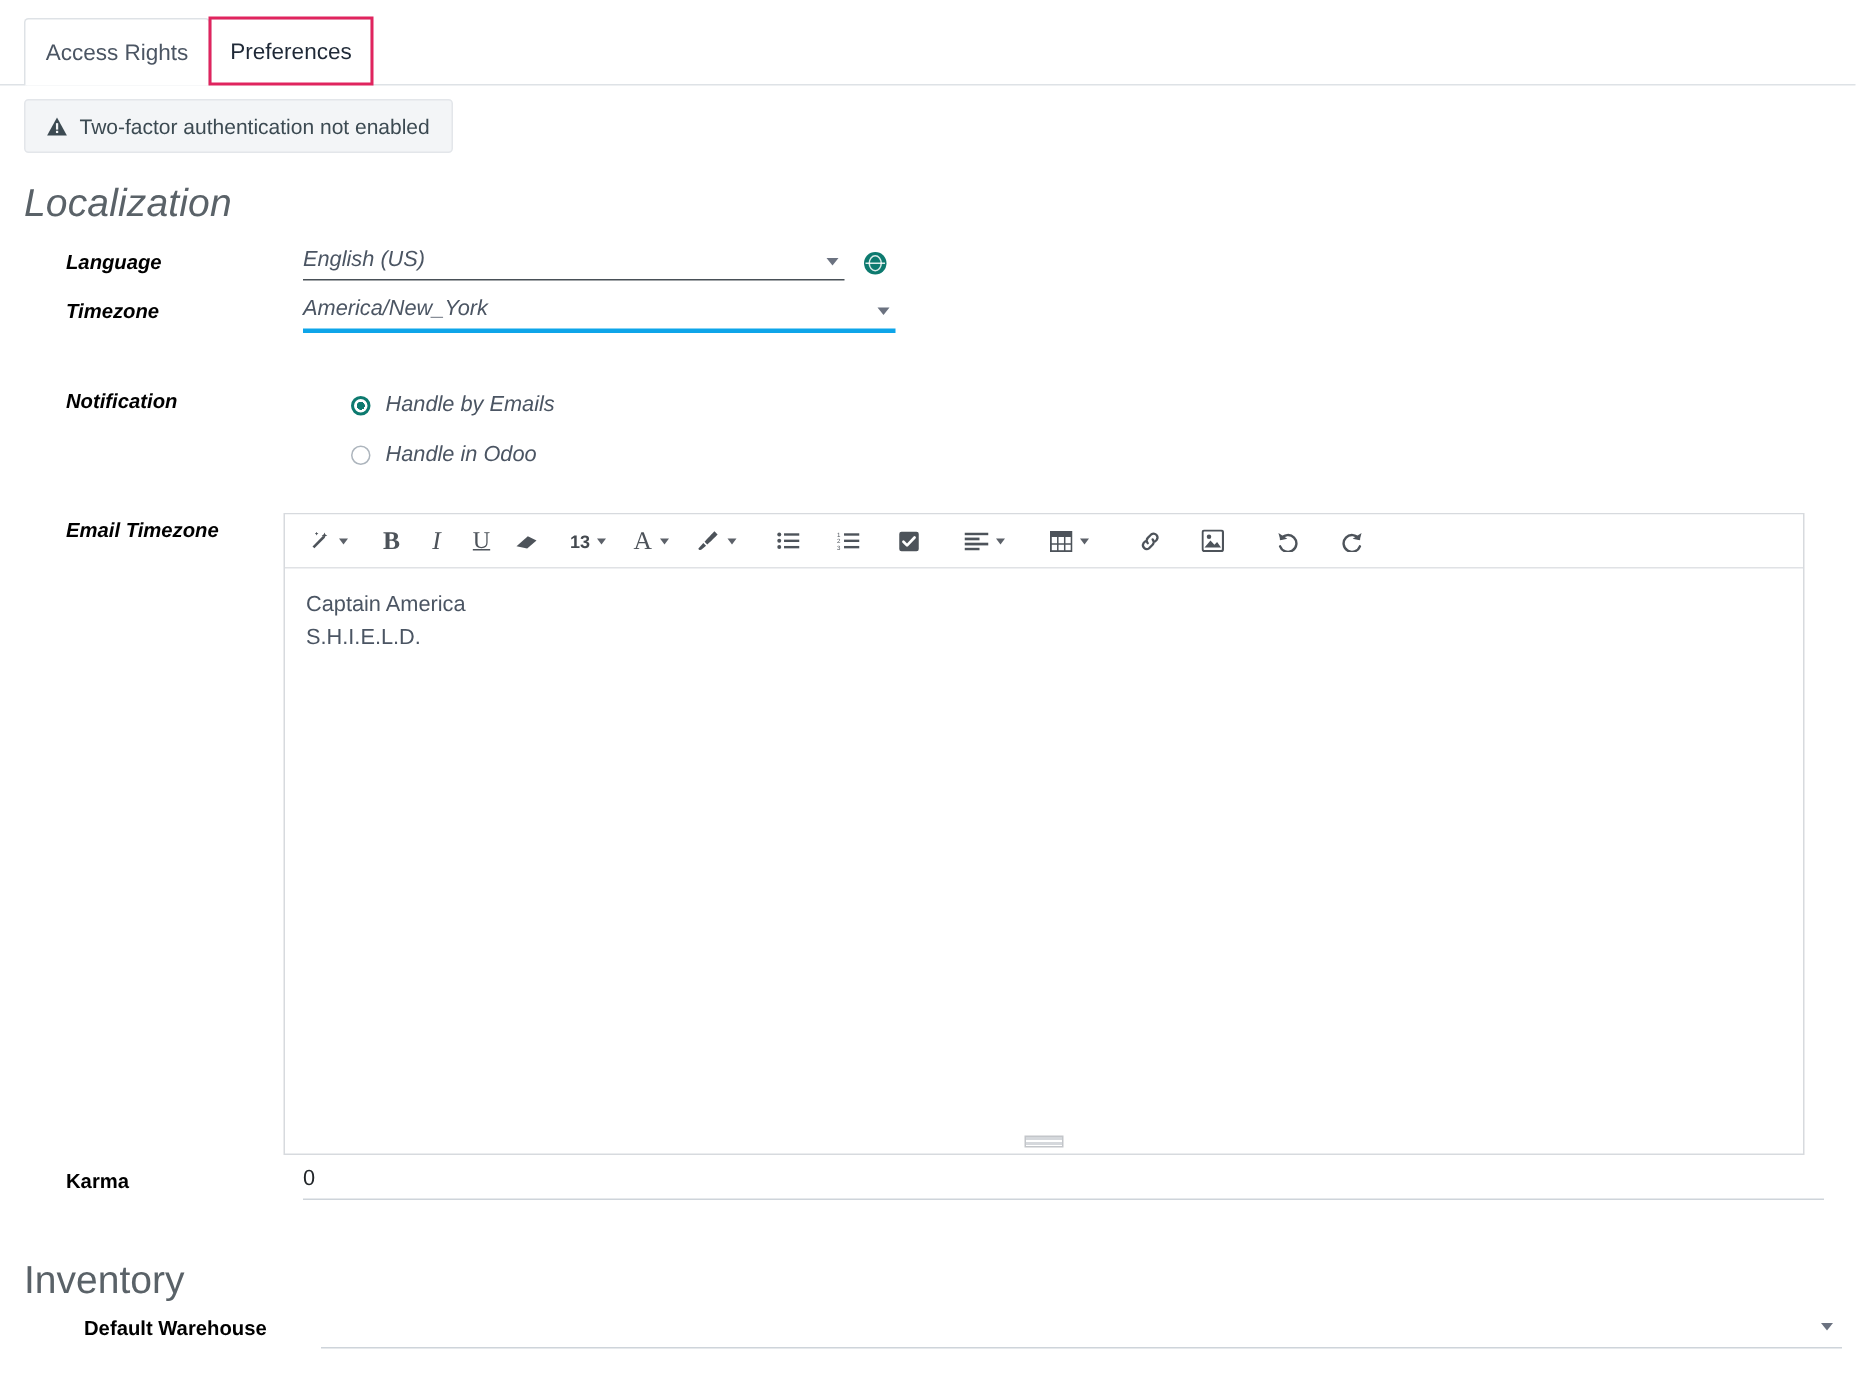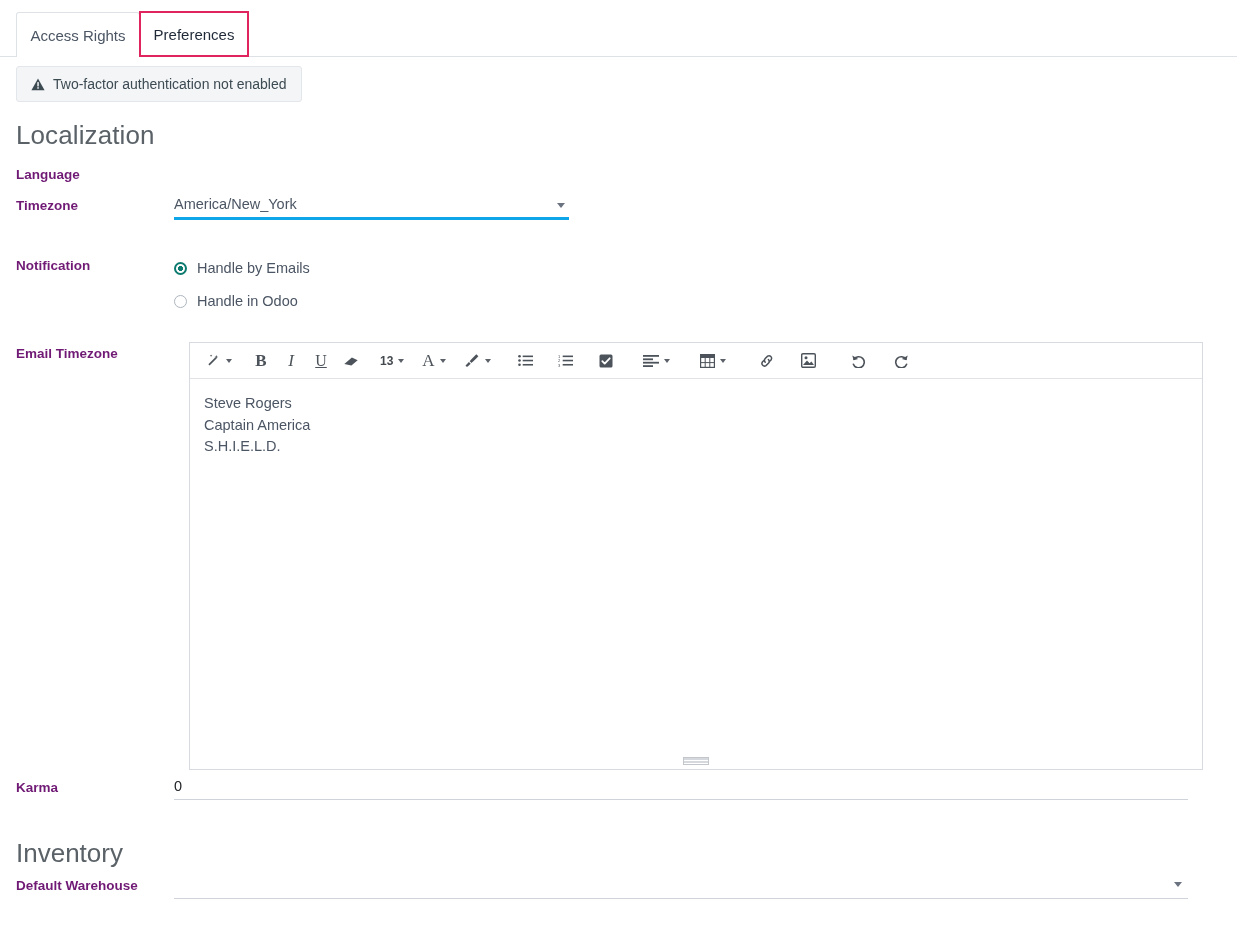--- a/index.html
+++ b/index.html
@@ -95,41 +95,43 @@
     position: relative;
     top: 0px;
   }
 
   
   .sheet {
     position: absolute;
     left: 0;
     top: 120px;
     width: 1237px;
+    font-style: italic;
   }
   .group-title {
     font-size: 26px;
     font-weight: 300;
     color: #5a6268;
     letter-spacing: 0.1px;
     padding-left: 16px;
   }
   .field-row {
     position: relative;
     display: flex;
     align-items: flex-start;
   }
   .f-label {
     width: 174px;
     padding-left: 16px;
     box-sizing: border-box;
     font-size: 13.5px;
     font-weight: bold;
-    color: #701a75;
+    color: #000000;
     line-height: 20px;
+    margin-left: 28px;
   }
   .f-value { position: relative; }
 
   .uline-input {
     position: relative;
     font-size: 14.5px;
     color: #4b5563;
     padding-bottom: 5px;
     box-sizing: border-box;
   }
@@ -284,21 +286,21 @@
   .inv-title {
     position: absolute;
     left: 0; top: 838px;
     padding-left: 16px;
     font-size: 26px;
     font-weight: 300;
     color: #5a6268;
   }
   .warehouse-row {
     position: absolute;
-    left: 0; top: 876px;
+    left: 12px; top: 876px;
     display: flex;
     align-items: flex-start;
   }
   .warehouse-input {
     position: relative;
     width: 1014px;
     height: 22px;
     border-bottom: 1px solid #ced4da;
   }
   .warehouse-input .caret { top: 6px; right: 6px; }
@@ -326,33 +328,40 @@
   </span>
   <span>Two-factor authentication not enabled</span>
 </div>
 
 <div class="sheet">
 
   <div class="group-title" style="margin:0 0 14px 0;">Localization</div>
 
   <div class="field-row" style="margin-bottom:11px;">
     <div class="f-label">Language</div>
+    <div class="f-value">
+      <div class="uline-input uline-strong" style="width:361px;">
+        <span class="txt">English (US)</span>
+        <span class="caret"></span>
+      </div>
+      <span class="globe" style="left:374px; top:3px;"></span>
+    </div>
   </div>
 
   <div class="field-row">
     <div class="f-label">Timezone</div>
     <div class="f-value">
       <div class="uline-input uline-light" style="width:395px;">
         <span class="txt">America/New_York</span>
         <span class="caret"></span>
       </div>
     </div>
   </div>
 
-  <div class="field-row" style="margin-top:36px;">
+  <div class="field-row" style="margin-top:36px;gap:32px;">
     <div class="f-label">Notification</div>
     <div class="f-value" style="padding-top:1px;">
       <div class="radio-line" style="margin-bottom:11px;">
         <span class="radio on"></span>
         <span>Handle by Emails</span>
       </div>
       <div class="radio-line">
         <span class="radio off"></span>
         <span>Handle in Odoo</span>
       </div>
@@ -495,21 +504,20 @@
     <div class="tb-item" style="margin-left:12px;">
       <svg width="16" height="15" viewBox="0 0 16 15" aria-hidden="true">
         <path d="M13 6.2 a5.6 5.6 0 1 0 0.6 5" stroke="#4d535a" stroke-width="1.6" fill="none" stroke-linecap="round"></path>
         <path d="M14.7 2.4 L13.4 7.2 L8.8 6.1 Z" fill="#4d535a"></path>
       </svg>
     </div>
 
   </div>
 
   <div class="editor-body">
-    <div>Steve Rogers</div>
     <div>Captain America</div>
     <div>S.H.I.E.L.D.</div>
   </div>
 
   <div class="resize-grip"></div>
 </div>
 
 <div class="karma-row">
   <div class="f-label">Karma</div>
   <div class="karma-input">

